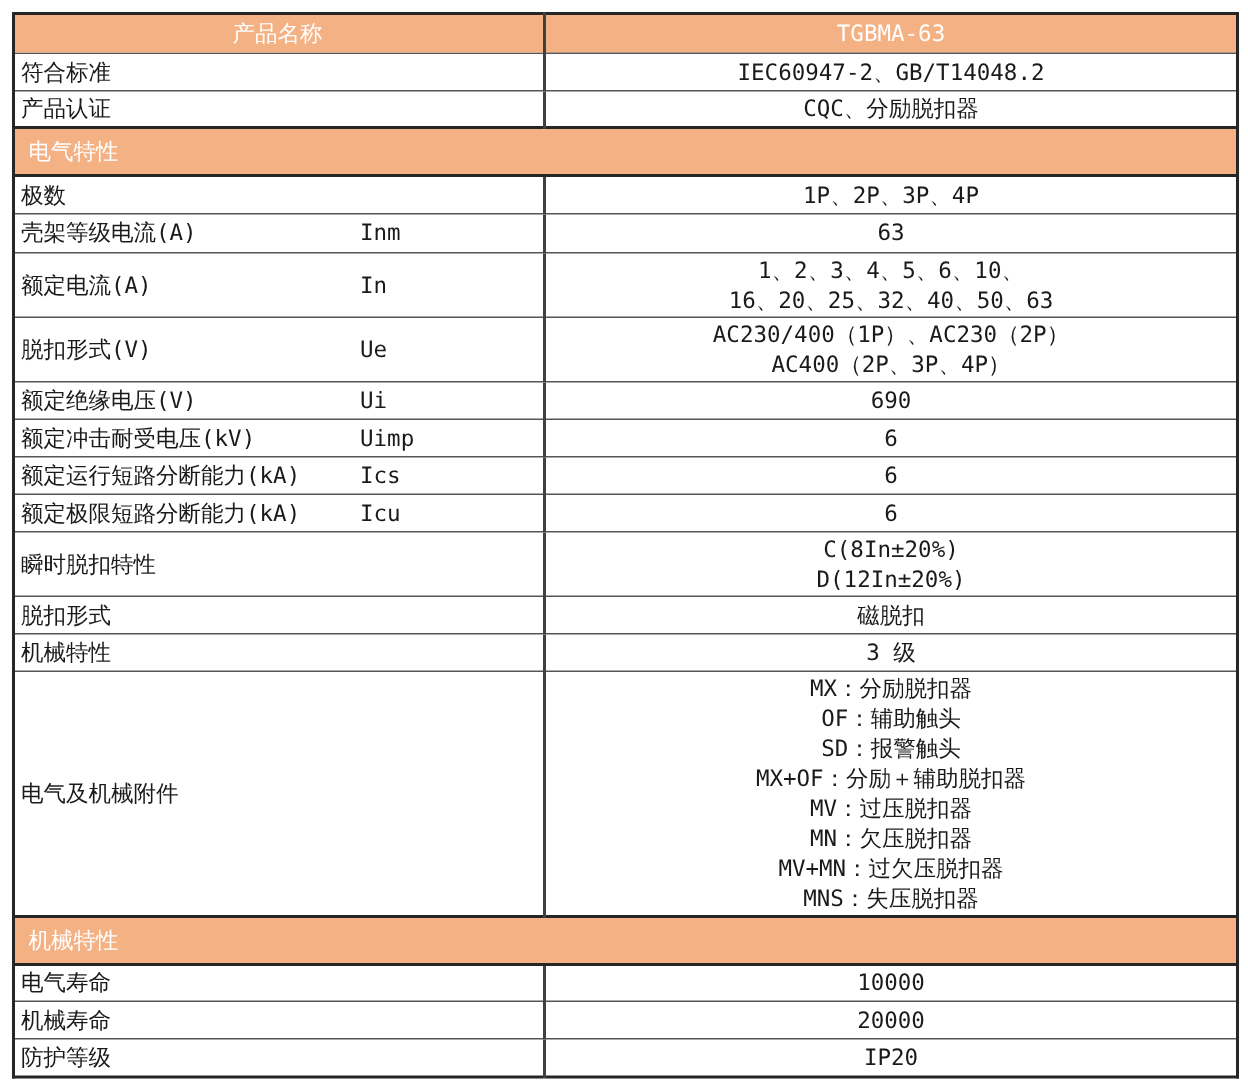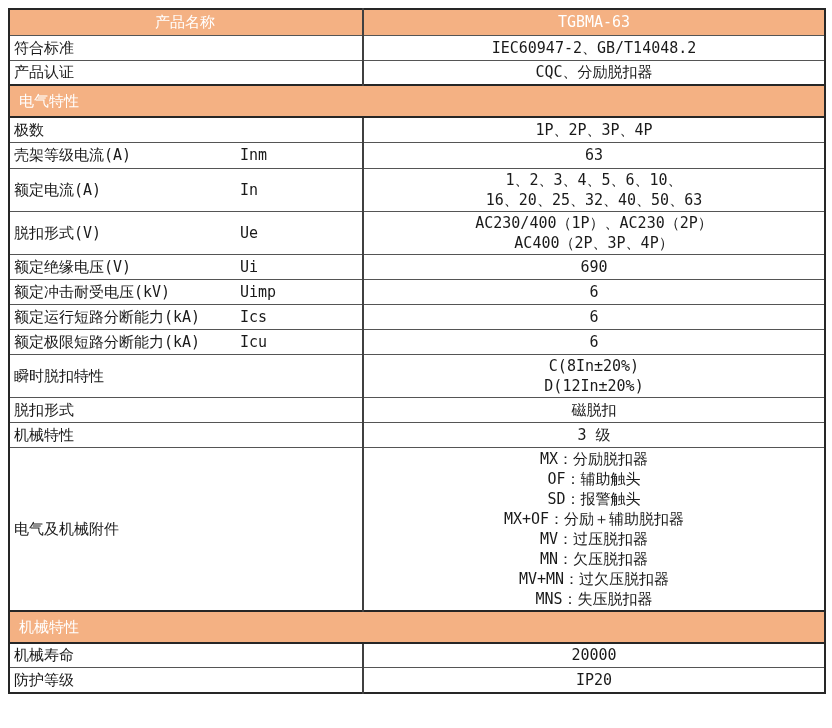--- a/index.html
+++ b/index.html
@@ -174,20 +174,24 @@
 MX+OF：分励＋辅助脱扣器
 MV：过压脱扣器
 MN：欠压脱扣器
 MV+MN：过欠压脱扣器
 MNS：失压脱扣器</td>
     </tr>
     <tr class="band r24">
       <td colspan="2">机械特性</td>
     </tr>
     <tr class="r25">
+      <td class="cell-label">电气寿命</td>
+      <td class="cell-value">10000</td>
+    </tr>
+    <tr class="r25">
       <td class="cell-label">机械寿命</td>
       <td class="cell-value">20000</td>
     </tr>
     <tr class="r25">
       <td class="cell-label">防护等级</td>
       <td class="cell-value">IP20</td>
     </tr>
   </tbody>
 </table>
 

